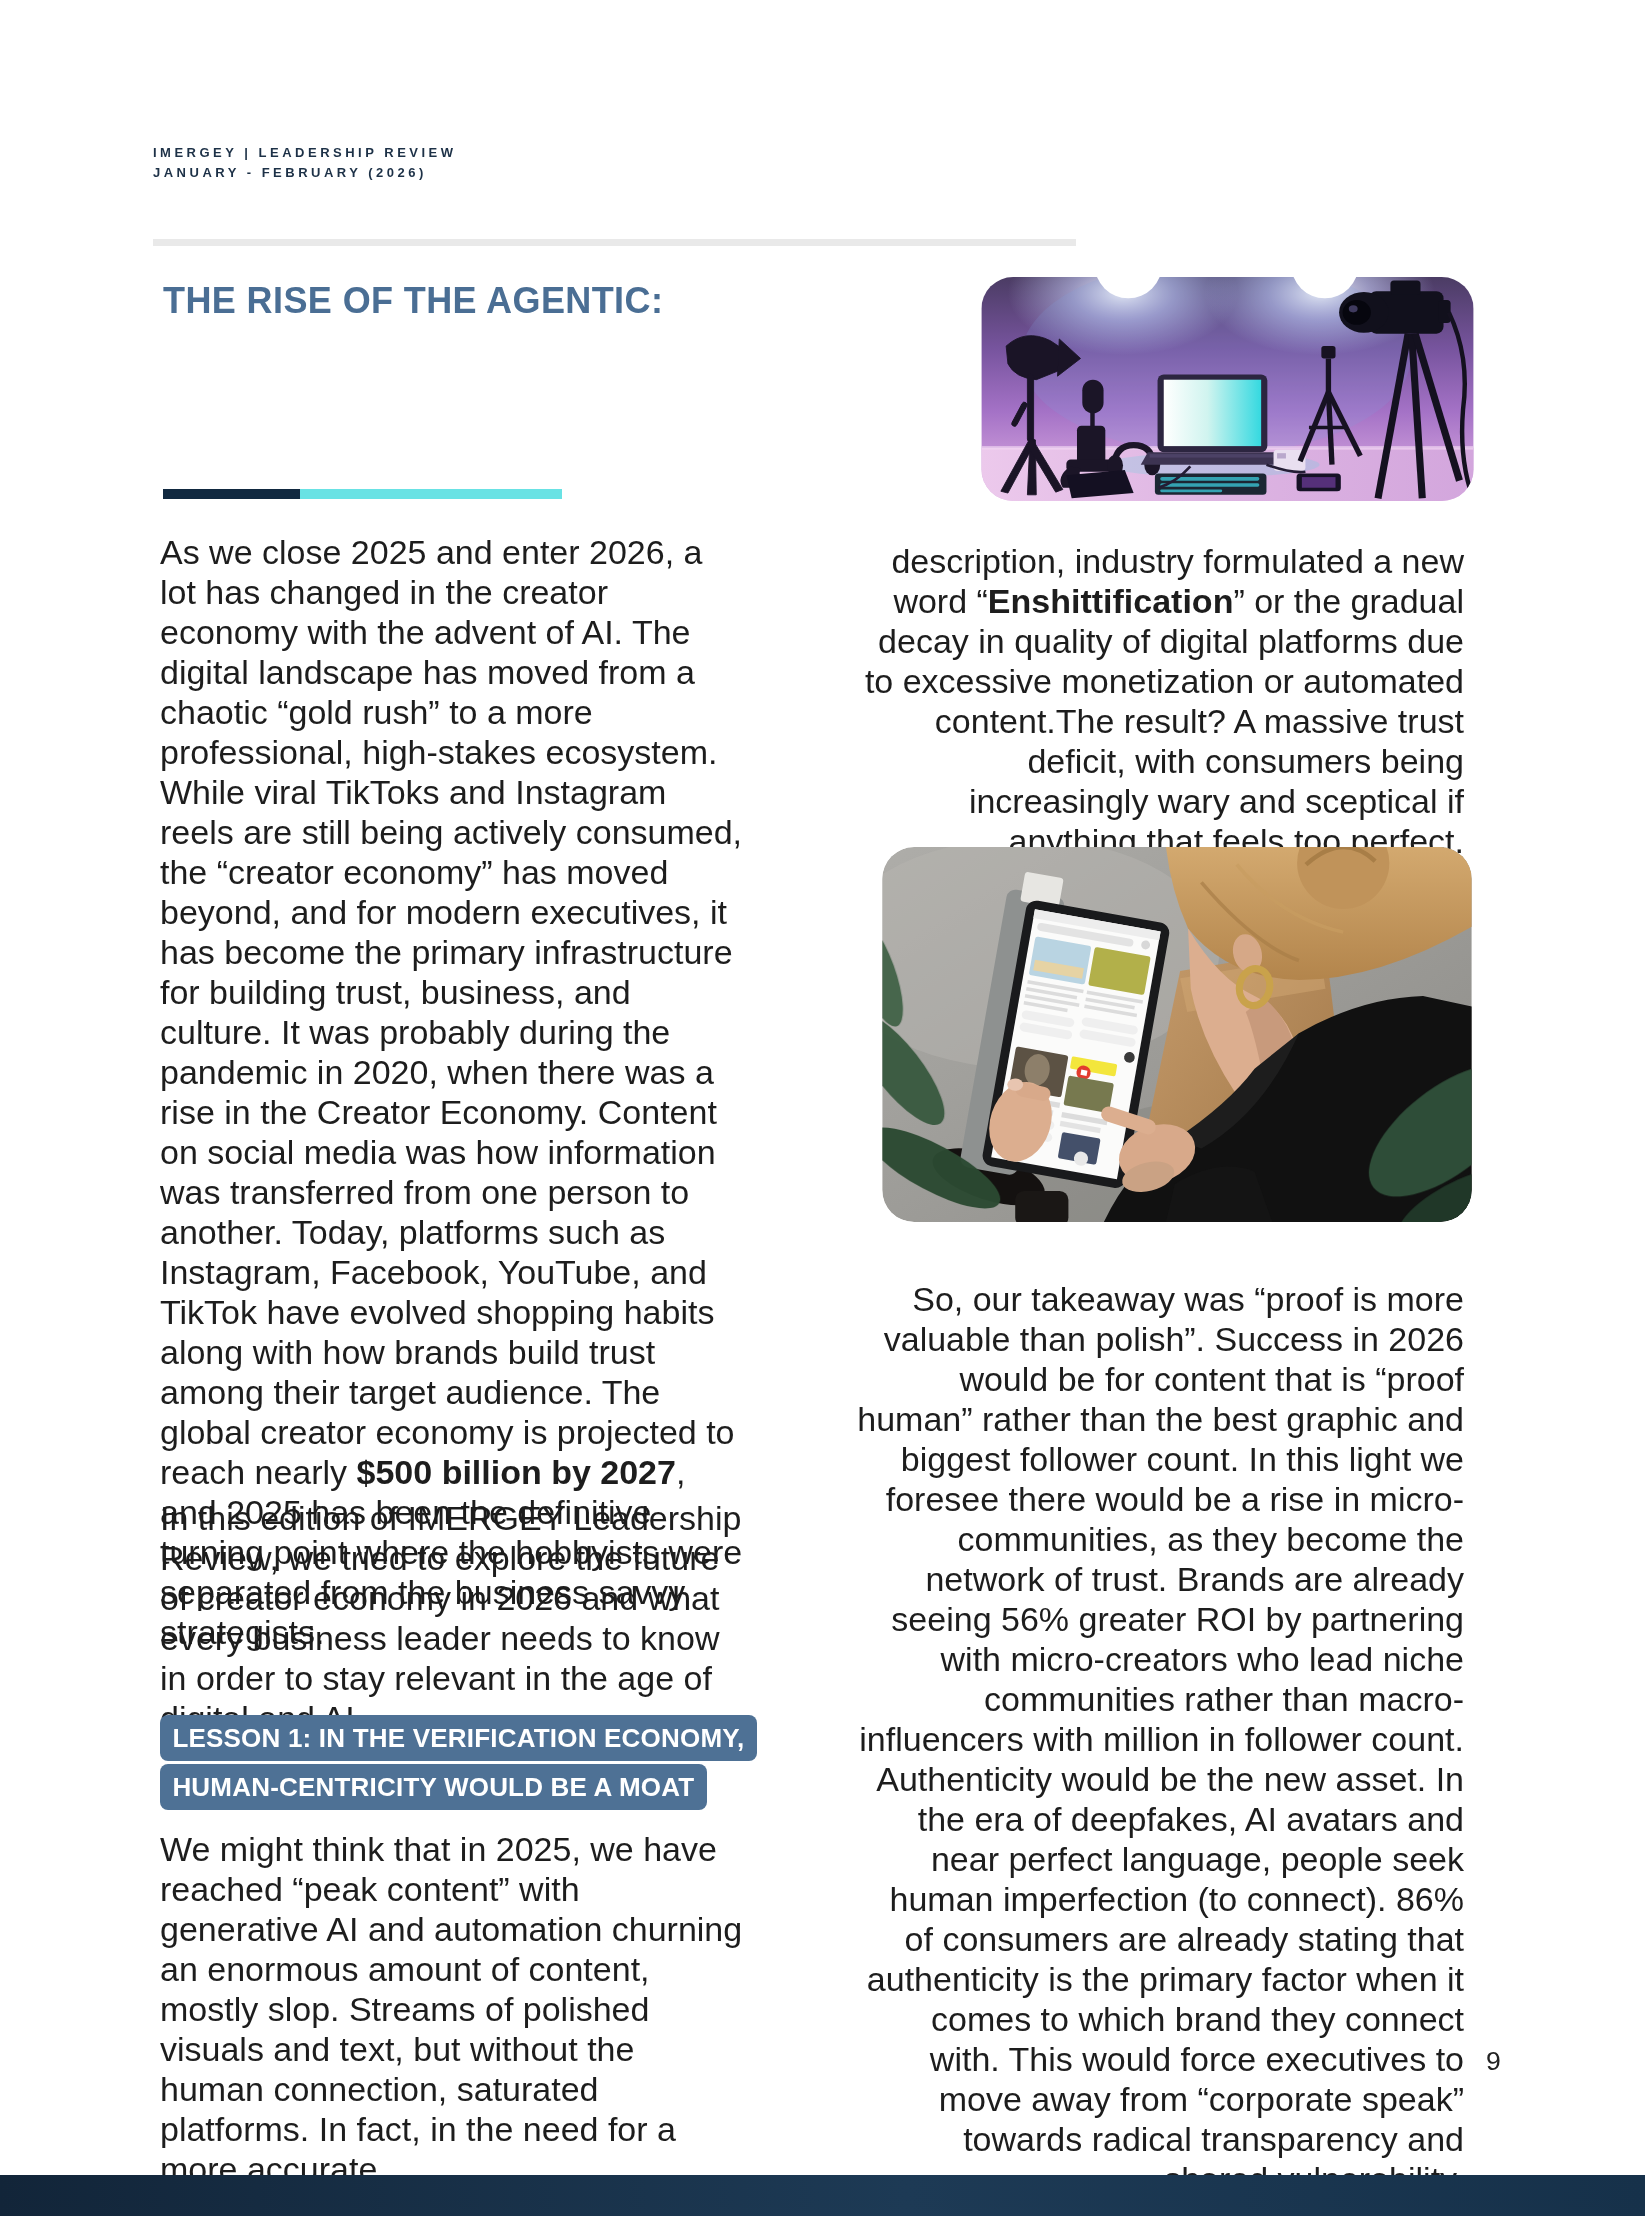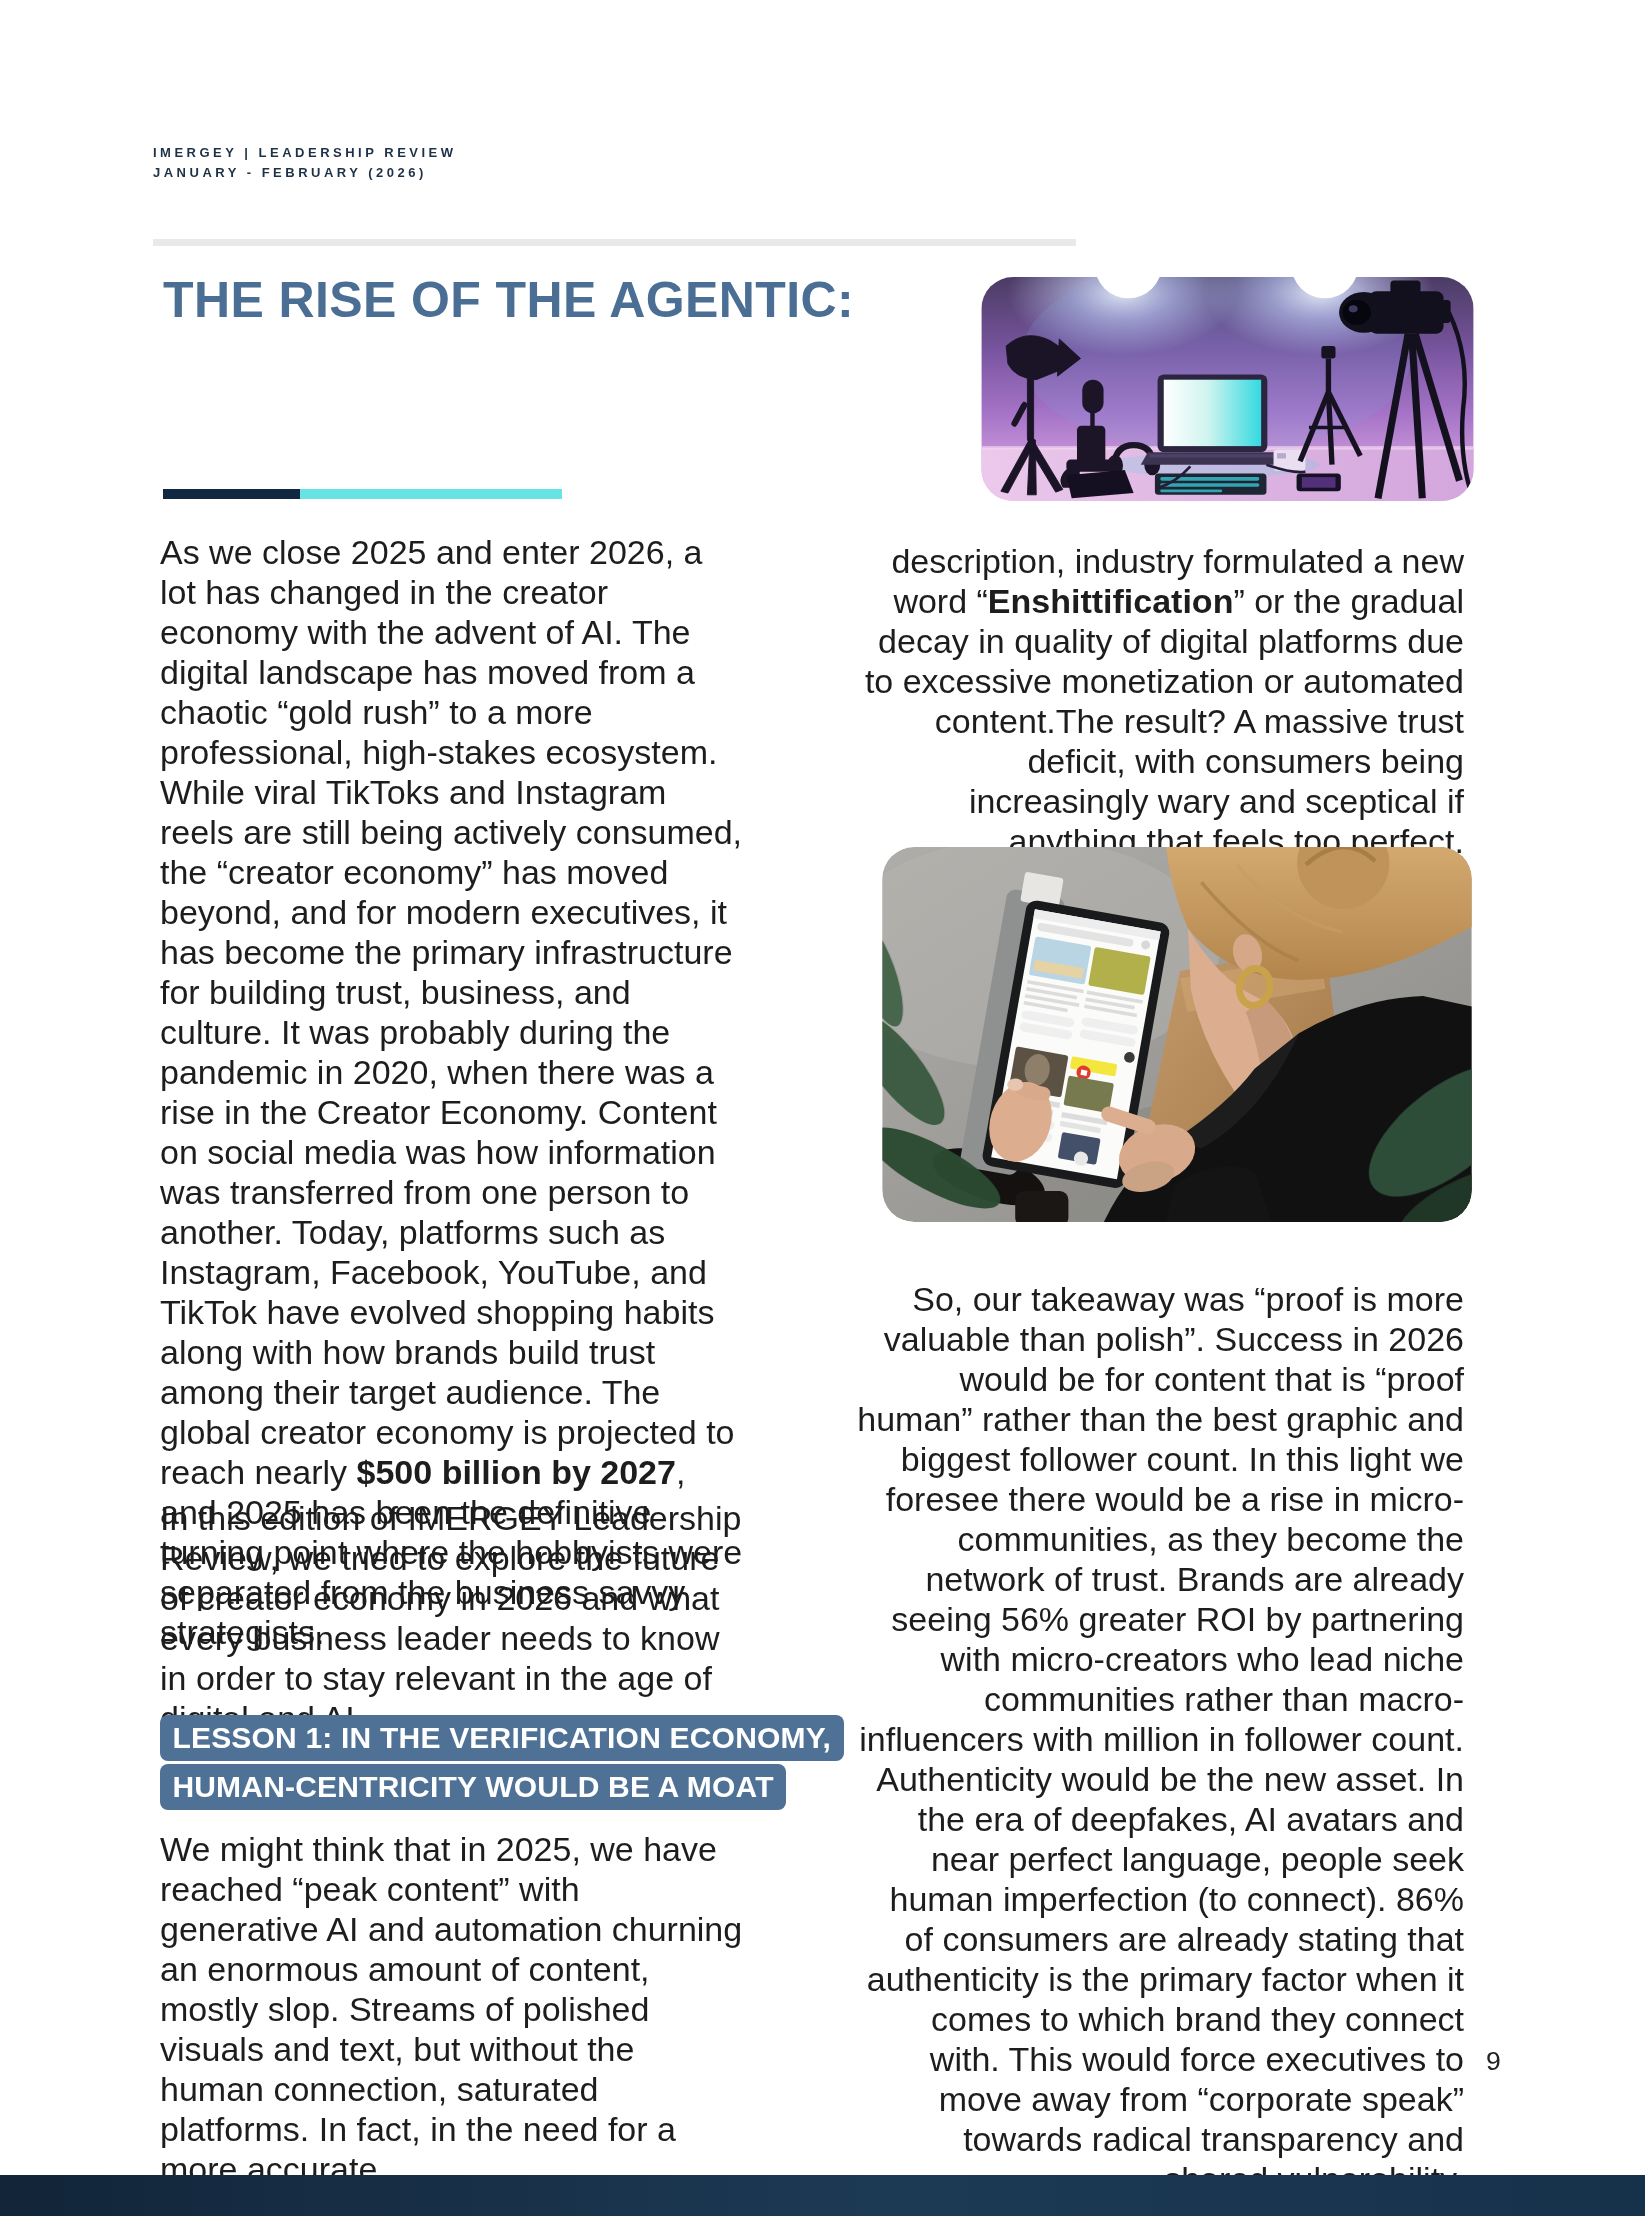--- a/index.html
+++ b/index.html
@@ -11,35 +11,35 @@
   body{
     position:relative;width:1646px;height:2217px;overflow:hidden;
     font-family:"Liberation Sans", sans-serif;color:var(--body-ink);
   }
   .abs{position:absolute;}
   .kicker{
     left:153px;top:143px;font-size:13px;font-weight:bold;letter-spacing:3.5px;
     line-height:19.5px;color:#1d3147;
   }
   .gray-rule{left:153px;top:239px;width:923px;height:7px;background:var(--graybar);}
-  .title{left:163px;top:271px;font-weight:bold;font-size:50px;line-height:59px;letter-spacing:0.4px;}
+  .title{left:163px;top:271px;font-weight:bold;font-size:36px;line-height:59px;letter-spacing:0.4px;}
   .title .t1{color:var(--steel);display:block;}
   .title .t2,.title .t3{color:var(--navy);display:block;}
   .divider{left:163px;top:489px;height:9.8px;font-size:0;}
   .divider .seg{display:inline-block;height:9.8px;vertical-align:top;}
   .divider .seg.navy{width:137px;background:#112940;}
   .divider .seg.cyan{width:262px;background:var(--cyan);}
   .col-text{font-size:34px;line-height:40px;color:var(--body-ink);}
   .leftcol{left:160px;width:587px;}
   .rightcol{left:854px;width:610px;text-align:right;}
   .bold{font-weight:bold;}
   .lesson{left:160px;top:1715px;width:621px;}
   .lesson .line{
     display:inline-block;background:var(--banner);color:#ffffff;
-    font-weight:bold;font-size:30px;line-height:30px;letter-spacing:0.2px;
+    font-weight:bold;font-size:26px;line-height:30px;letter-spacing:0.2px;
     padding:8px 12.4px;border-radius:8px;margin-bottom:2.7px;white-space:nowrap;
   }
   .photo{border-radius:32px;overflow:hidden;display:block;}
   .studio{left:981px;top:277px;width:493px;height:224px;border-radius:0;overflow:visible;}
   .tablet{left:882px;top:847px;width:590px;height:375px;}
   .pagenum{left:1467px;top:2046px;width:53px;text-align:center;font-size:26.6px;color:#222;}
   .footer{left:0;top:2175px;width:1646px;height:42px;
     background:linear-gradient(90deg,#122539 0%,#1d3a55 55%,#16314a 100%);}
   svg{display:block;}
 </style>

